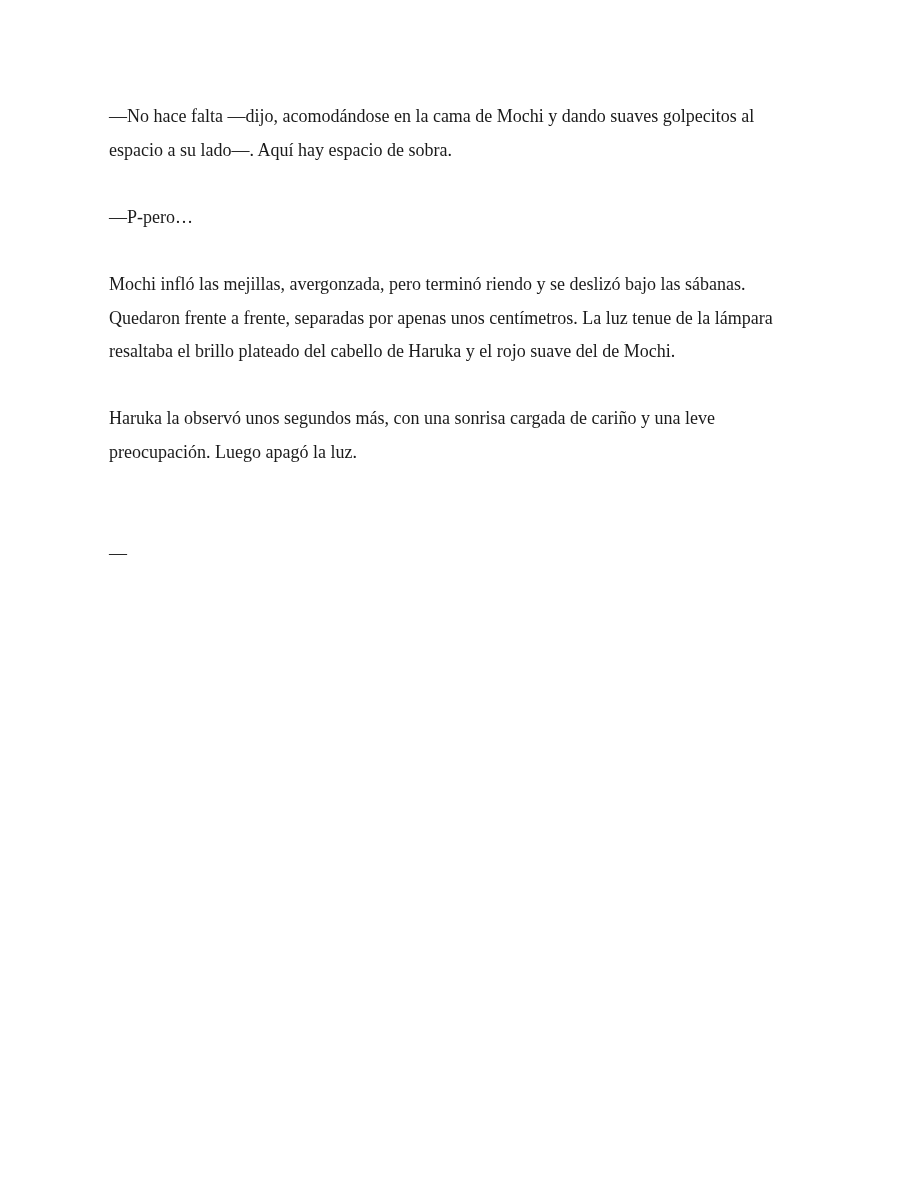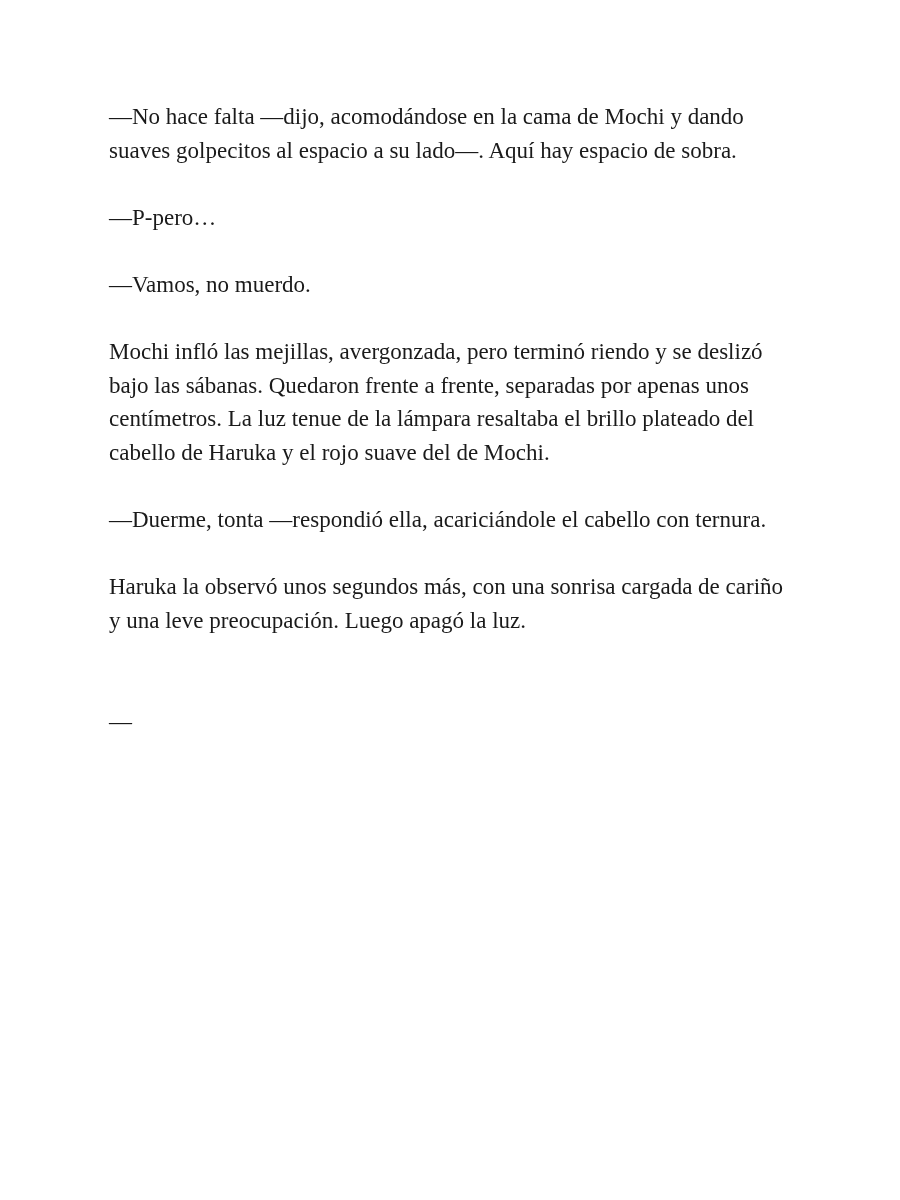--- a/index.html
+++ b/index.html
@@ -12,35 +12,33 @@
     height: 1200px;
     overflow: hidden;
     position: relative;
   }
   .page {
     position: absolute;
     left: 109px;
     top: 100px;
     width: 690px;
     font-family: "Liberation Serif", "DejaVu Serif", serif;
-    font-size: 23px;
+    font-size: 18px;
     line-height: 33.6px;
     color: #1a1a1a;
   }
   .para {
     margin: 0 0 33.6px 0;
   }
   .end-mark {
     margin-top: 67px;
   }
 </style>
 </head>
 <body>
 
 <div class="page">
   <p class="para">—No hace falta —dijo, acomodándose en la cama de Mochi y dando suaves golpecitos al espacio a su lado—. Aquí hay espacio de sobra.</p>
   <p class="para">—P-pero…</p>
-  <p class="para">—Vamos, no muerdo.</p>
   <p class="para">Mochi infló las mejillas, avergonzada, pero terminó riendo y se deslizó bajo las sábanas. Quedaron frente a frente, separadas por apenas unos centímetros. La luz tenue de la lámpara resaltaba el brillo plateado del cabello de Haruka y el rojo suave del de Mochi.</p>
-  <p class="para">—Duerme, tonta —respondió ella, acariciándole el cabello con ternura.</p>
   <p class="para">Haruka la observó unos segundos más, con una sonrisa cargada de cariño y una leve preocupación. Luego apagó la luz.</p>
   <p class="para end-mark">—</p>
 </div>
 
 </body></html>

